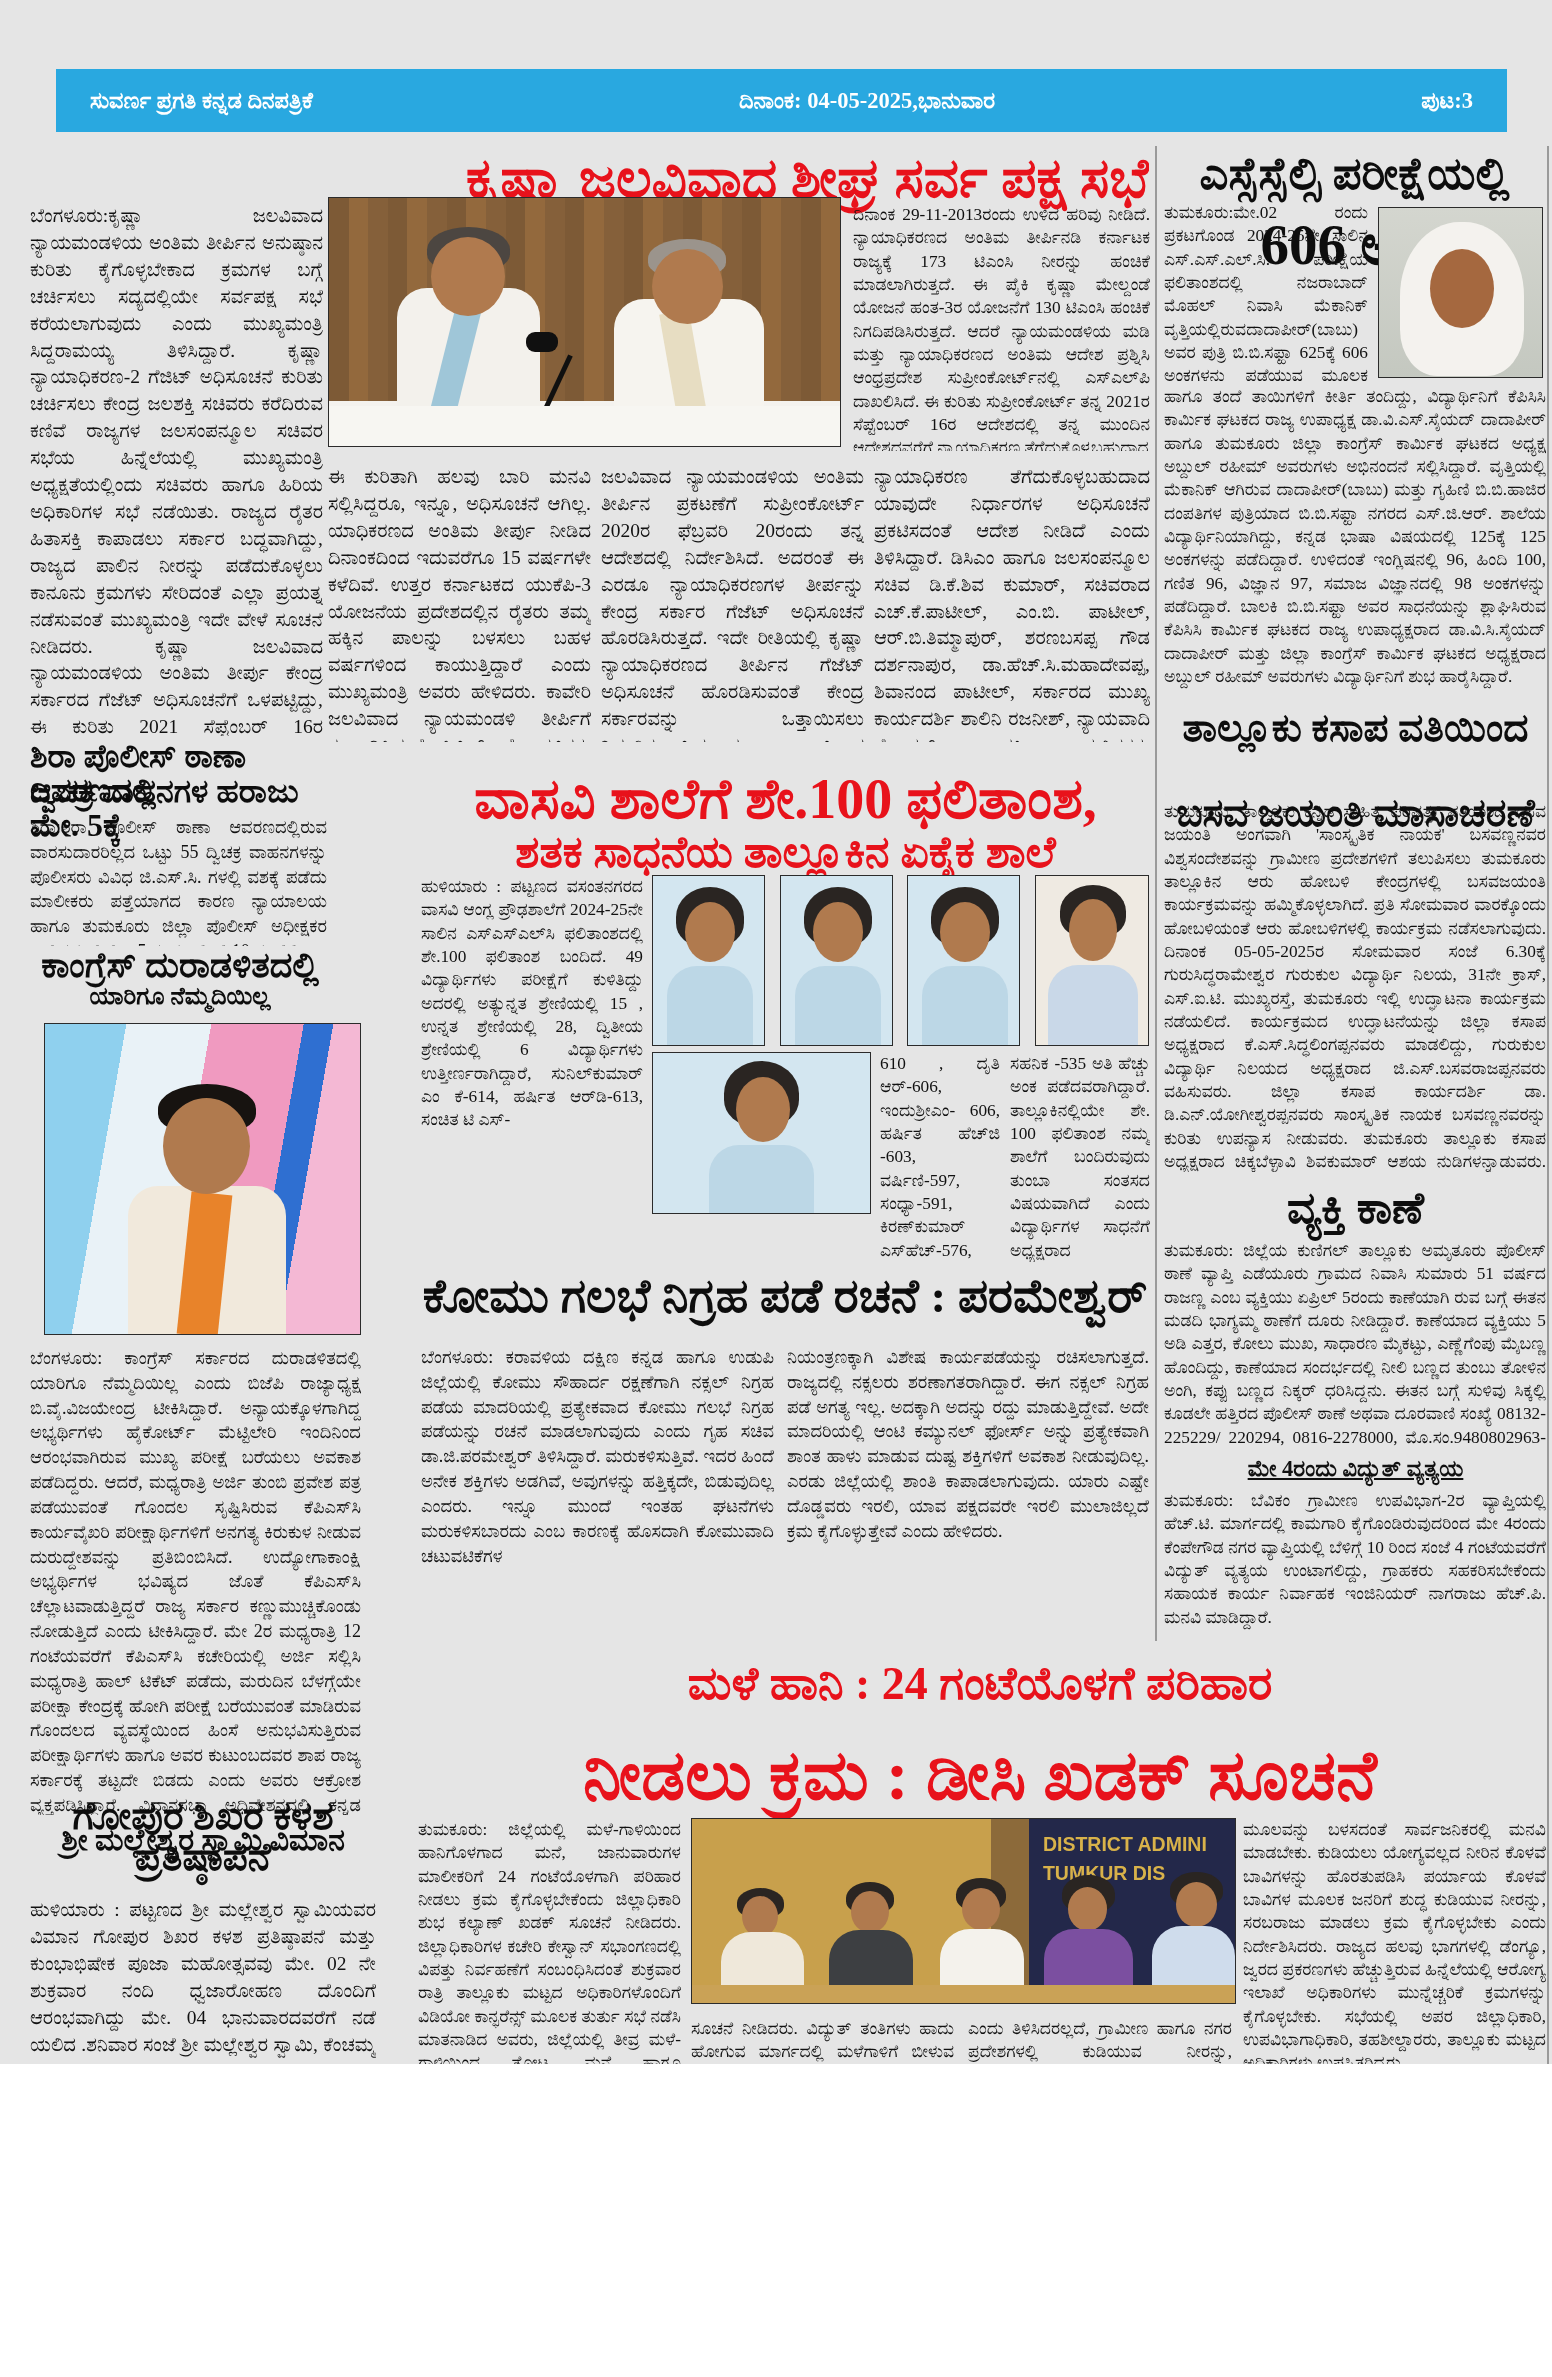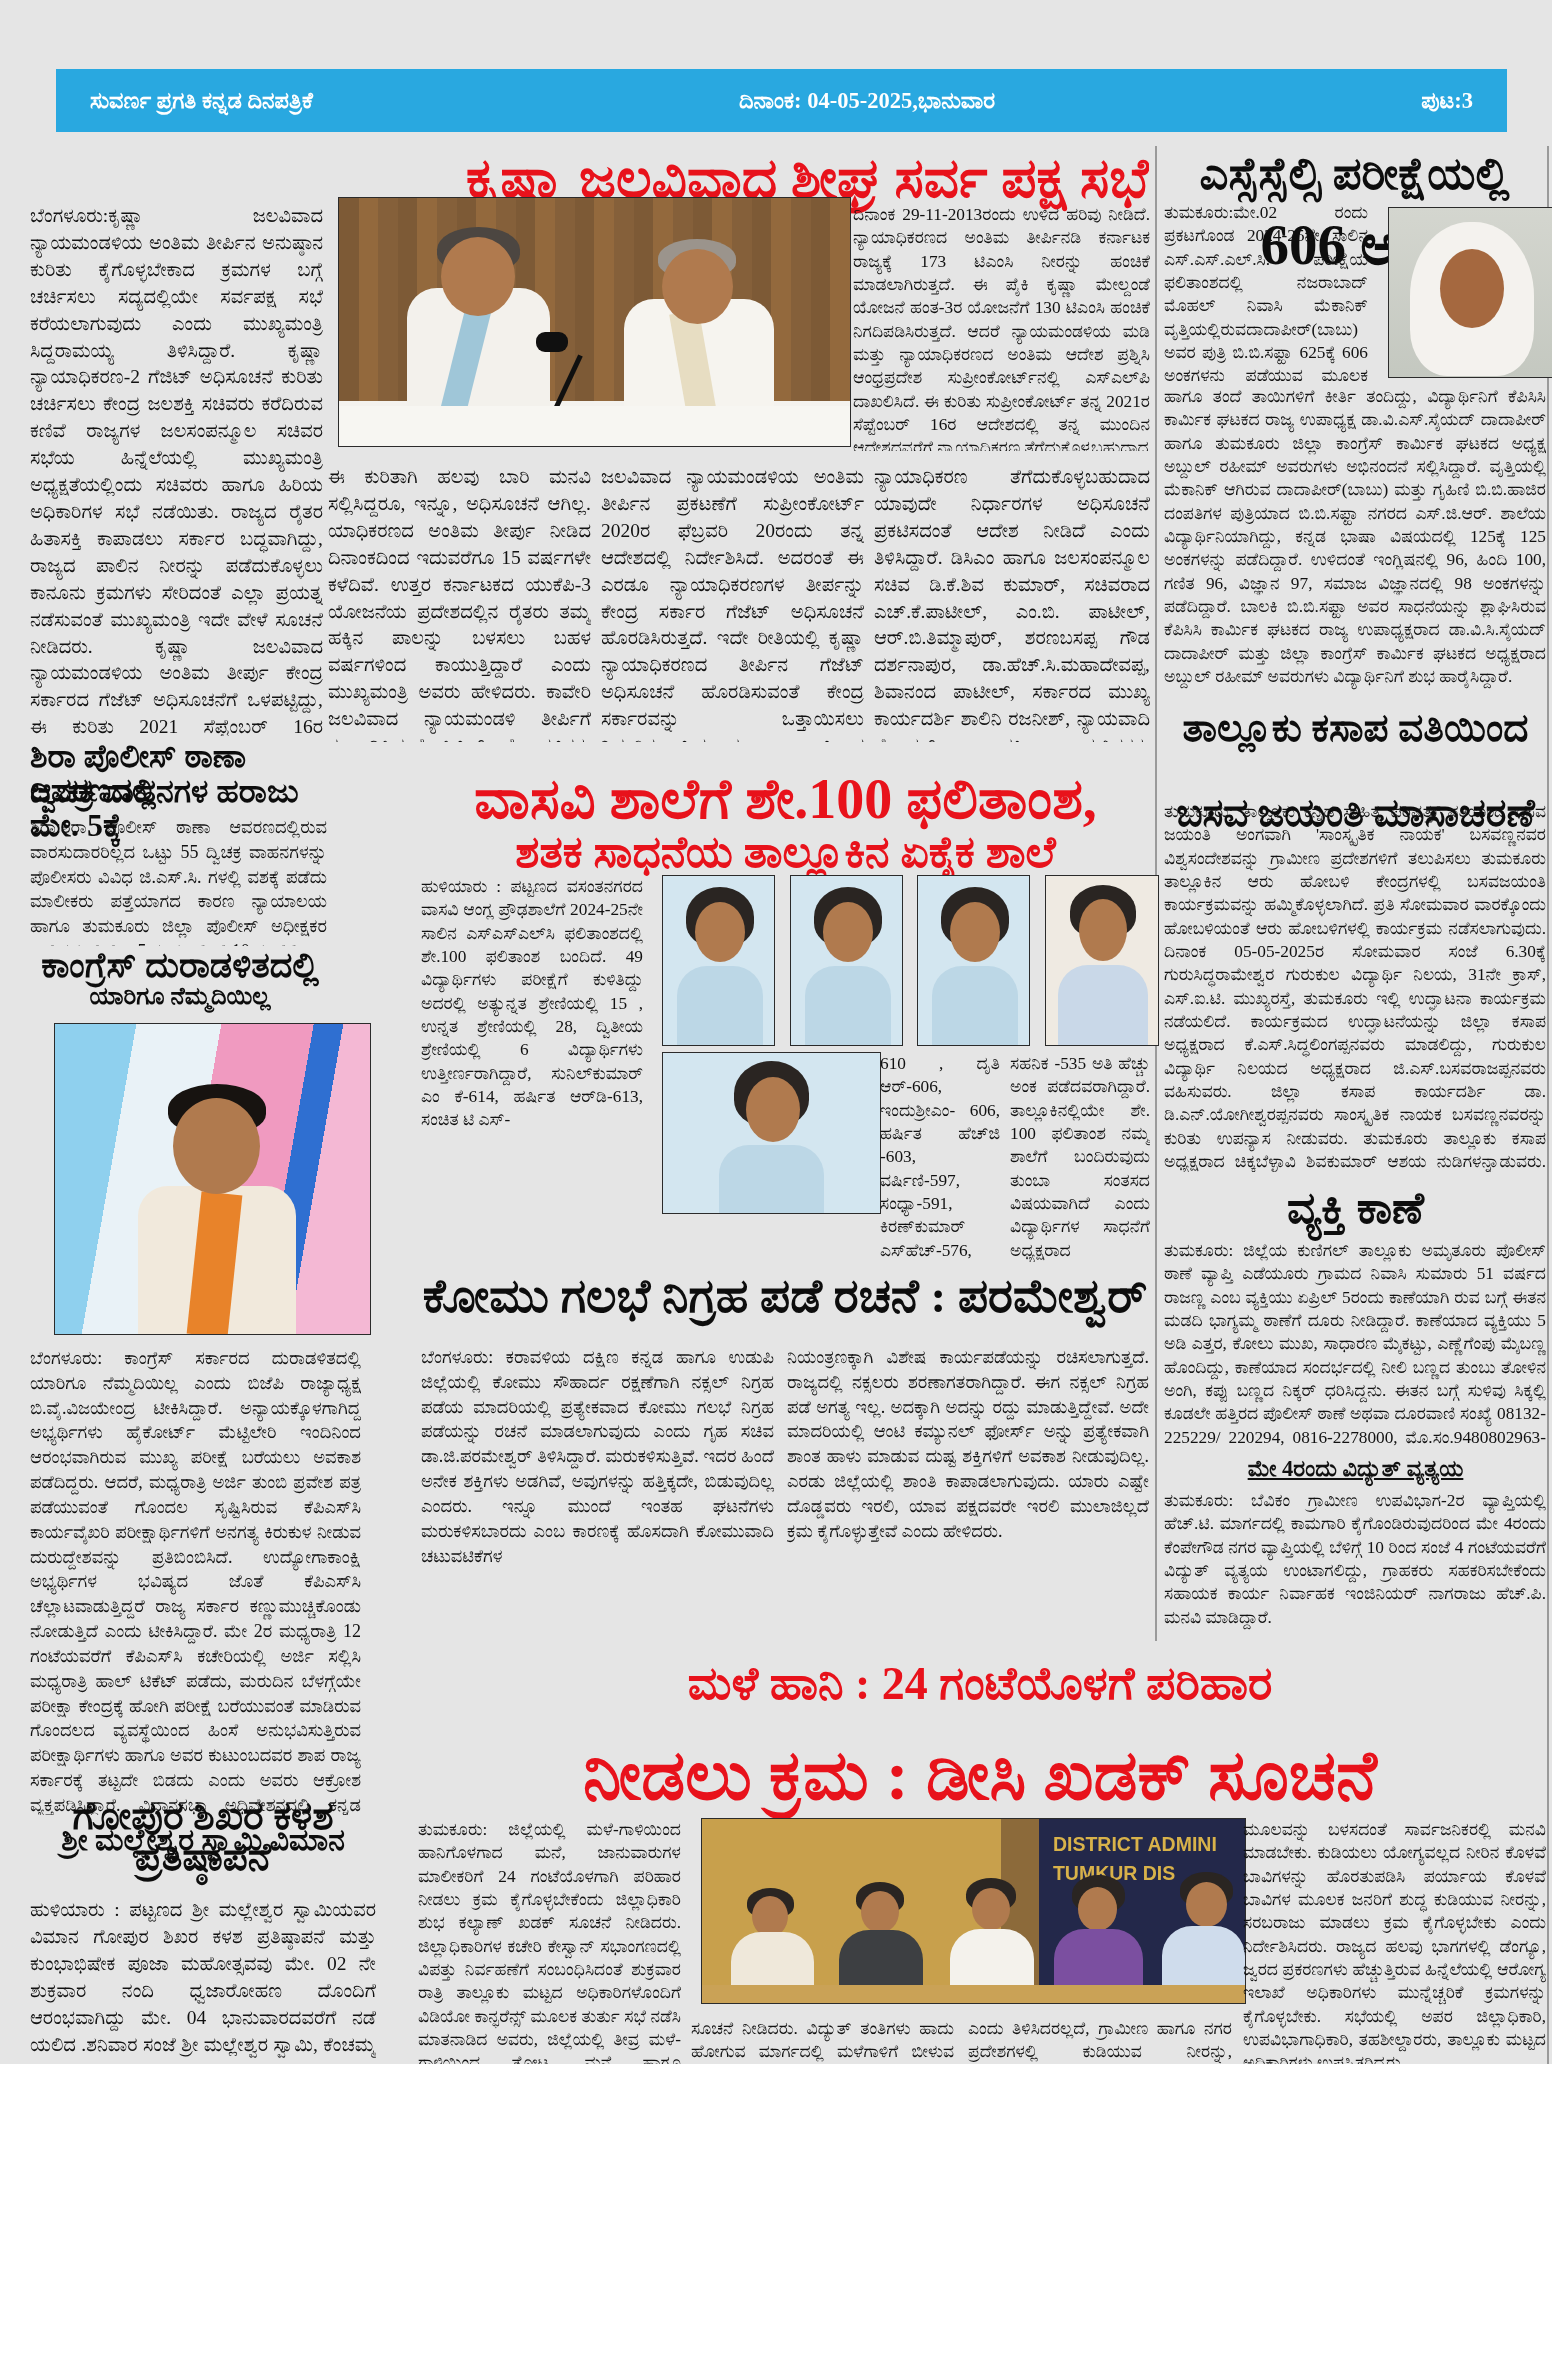--- a/index.html
+++ b/index.html
@@ -14,21 +14,21 @@
         color:#e8121b;font-weight:bold;font-size:55px;line-height:1.05;text-align:right;
         white-space:nowrap;overflow:hidden;}
   .hl-black{color:#0d0d0d;font-weight:bold;text-align:center;}
   .hl-red{color:#e8121b;font-weight:bold;text-align:center;margin-top:16px;}
   
   .bt{position:absolute;font-size:19.5px;line-height:1.38;text-align:justify;overflow:hidden;
       word-break:break-word;}
   .bt.small{font-size:17.3px;line-height:1.35;}
   .rule-v{position:absolute;width:1.5px;background:#9a9a9a;}
   
-  .ph{position:absolute;overflow:hidden;border:1.5px solid #2b2b2b;box-sizing:border-box;margin-left:10px;}
+  .ph{position:absolute;overflow:hidden;border:1.5px solid #2b2b2b;box-sizing:border-box;}
   .ph .head{position:absolute;border-radius:50%;background:#b07a4e;}
   .ph .hair{position:absolute;border-radius:50% 50% 40% 40%;background:#2a2522;}
   .ph .torso{position:absolute;border-radius:30px 30px 0 0;}
   .photo-main{background:
       linear-gradient(0deg,#f4f2ee 0 18%,rgba(0,0,0,0) 18%),
       repeating-linear-gradient(90deg,#7d5a36 0 19.5px,#93693d 19.5px 39px,#85603a 39px 59px);}
   .photo-girl{background:linear-gradient(180deg,#d4d6cf,#c4c8c0);}
   .portrait{background:linear-gradient(180deg,#d3e6f0 0 100%);}
   .portrait-boy{background:linear-gradient(180deg,#efeae2 0 100%);}
   .photo-bjp{background:linear-gradient(100deg,#8fd0ee 0 22%,#e9f2f7 22% 45%,#f09ac0 45% 70%,#2f6fd1 70% 78%,#f4b8d4 78% 100%);}

